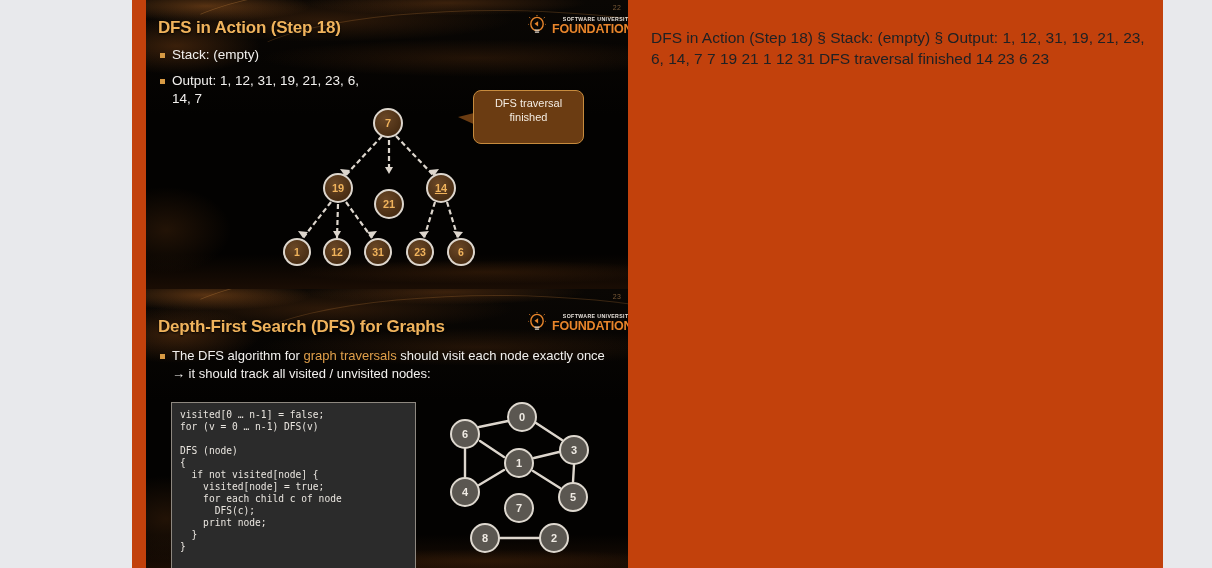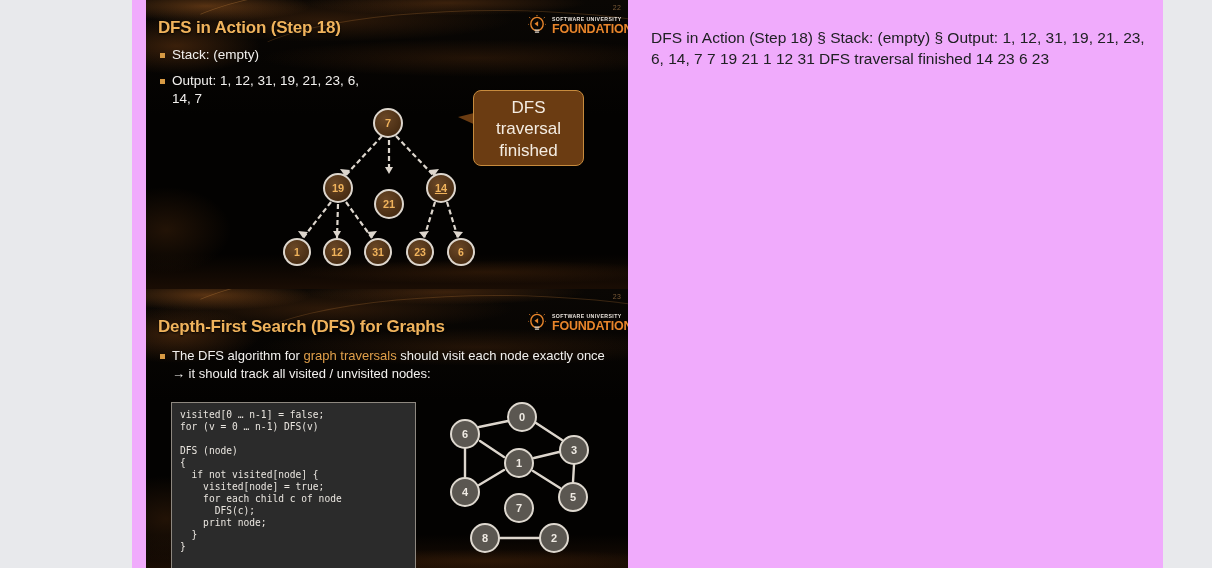--- a/index.html
+++ b/index.html
@@ -10,21 +10,21 @@
     background: #e8e9ec;
     font-family: "Liberation Sans", sans-serif;
   }
   #page { position: relative; width: 1212px; height: 568px; background:#e8e9ec; }
 
   
   #content {
     position: absolute;
     left: 132px; top: 0;
     width: 1031px; height: 568px;
-    background: #f0abfc;
+    background: #c2410c;
   }
 
   
   .row { position: absolute; left: 0; width: 1031px; }
   #row-1 { top: 0px;   height: 289px; }
   #row-2 { top: 289px; height: 279px; }
 
   
   .slide {
     position: absolute;
@@ -63,44 +63,44 @@
     font-size:17px; font-weight:bold; color:#f0b35c;
     letter-spacing:-.2px; white-space:nowrap;
     text-shadow:0 1px 2px #000;
   }
   .logo {
     position:absolute; right:6px; top:12px;
     width:94px; height:28px;
     display:flex; align-items:center; gap:4px;
   }
   .logo-bulb { width:20px; height:22px; position:relative; flex:0 0 20px; }
-  .logo-txt { line-height:1; }
+  .logo-txt { line-height:1;text-align:right; }
   .logo-txt .l1 {
     font-size:5.2px; font-weight:bold; color:#e9e3dc; letter-spacing:.4px;
     white-space:nowrap;
   }
   .logo-txt .l2 {
     font-size:12.5px; font-weight:bold; color:#e8852b; letter-spacing:-.2px;
     white-space:nowrap; margin-top:1px;
   }
 
   .bullets { position:absolute; left:14px; top:46px; width:220px; }
   .bullet { display:flex; margin-bottom:9px; }
   .bullet .sq {
     flex:0 0 5px; width:5px; height:5px; background:#d79a44;
     margin-top:7px; margin-right:7px;
   }
   .bullet .bt { font-size:13.5px; line-height:1.28; color:#f2f0ee; }
 
   
   .callout {
     position:absolute; left:327px; top:90px;
-    width:111px; padding:6px 4px 4px;
+    width:111px; padding:6px 4px 18px;
     background:#6b3c12; border:1.5px solid #c78b3d; border-radius:8px;
-    text-align:center; font-size:17px; color:#f4ece2; line-height:1.25;
+    text-align:center; font-size:11px; color:#f4ece2; line-height:1.25;
   }
   .callout-tail {
     position:absolute; left:312px; top:112px;
     width:0; height:0;
     border-top:5px solid transparent;
     border-bottom:9px solid transparent;
     border-right:20px solid #6b3c12;
   }
 
   

